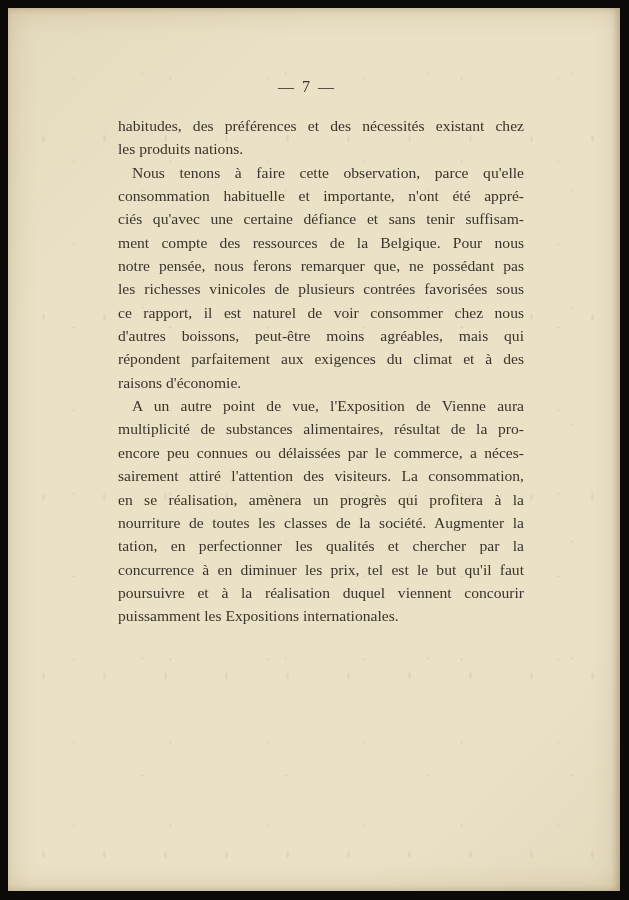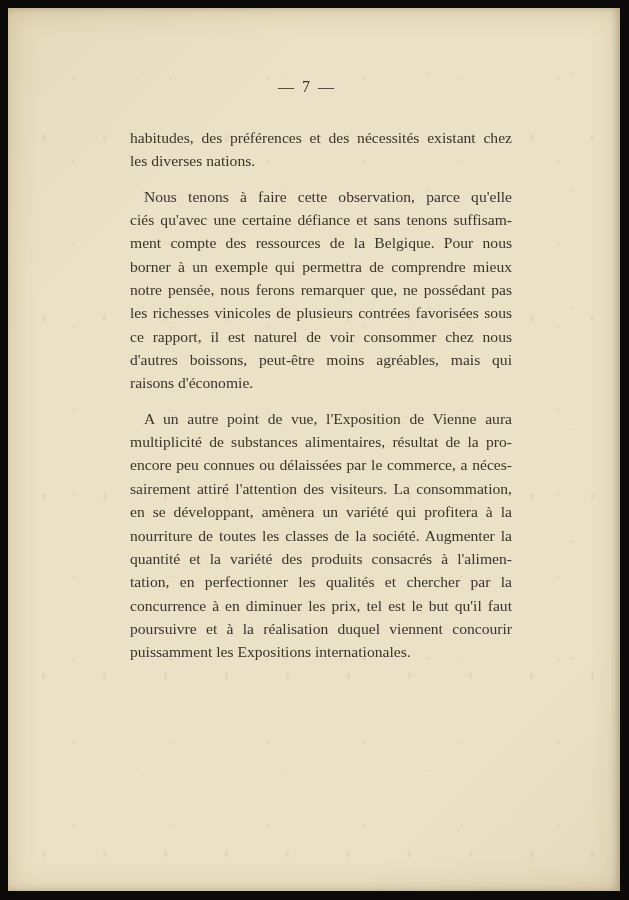--- a/index.html
+++ b/index.html
@@ -37,61 +37,61 @@
     color:var(--ink);
   }
   .body-text{
     position:absolute;
     top:106px;
     left:110px;
     width:406px;
     color:var(--ink);
     font-size:15.6px;
   }
-  .paragraph{margin:12px;}
+  .paragraph{margin:0;}
   .line{
     line-height:23.34px;
     text-align:left;
   }
   .line.just{
     text-align:justify;
     text-align-last:justify;
   }
   .line.indent{
     text-indent:14px;
   }
 </style>
 </head>
 <body>
 
 <div class="page">
   <div class="page-number">— 7 —</div>
   <div class="body-text">
       <div class="paragraph">
         <div class="line just">habitudes, des préférences et des nécessités existant chez</div>
-        <div class="line">les diverses nations.</div>
+        <div class="line">les produits nations.</div>
       </div>
       <div class="paragraph">
         <div class="line just indent">Nous tenons à faire cette observation, parce qu'elle</div>
-        <div class="line just">ciés qu'avec une certaine défiance et sans tenons suffisam-</div>
+        <div class="line just">consommation habituelle et importante, n'ont été appré-</div>
+        <div class="line just">ciés qu'avec une certaine défiance et sans tenir suffisam-</div>
         <div class="line just">ment compte des ressources de la Belgique. Pour nous</div>
-        <div class="line just">borner à un exemple qui permettra de comprendre mieux</div>
         <div class="line just">notre pensée, nous ferons remarquer que, ne possédant pas</div>
         <div class="line just">les richesses vinicoles de plusieurs contrées favorisées sous</div>
         <div class="line just">ce rapport, il est naturel de voir consommer chez nous</div>
         <div class="line just">d'autres boissons, peut-être moins agréables, mais qui</div>
+        <div class="line just">répondent parfaitement aux exigences du climat et à des</div>
         <div class="line">raisons d'économie.</div>
       </div>
       <div class="paragraph">
         <div class="line just indent">A un autre point de vue, l'Exposition de Vienne aura</div>
         <div class="line just">multiplicité de substances alimentaires, résultat de la pro-</div>
         <div class="line just">encore peu connues ou délaissées par le commerce, a néces-</div>
         <div class="line just">sairement attiré l'attention des visiteurs. La consommation,</div>
-        <div class="line just">en se développant, amènera un variété qui profitera à la</div>
+        <div class="line just">en se réalisation, amènera un progrès qui profitera à la</div>
         <div class="line just">nourriture de toutes les classes de la société. Augmenter la</div>
-        <div class="line just">quantité et la variété des produits consacrés à l'alimen-</div>
         <div class="line just">tation, en perfectionner les qualités et chercher par la</div>
         <div class="line just">concurrence à en diminuer les prix, tel est le but qu'il faut</div>
         <div class="line just">poursuivre et à la réalisation duquel viennent concourir</div>
         <div class="line">puissamment les Expositions internationales.</div>
       </div>
     </div>
 </div>
 
 </body></html>

